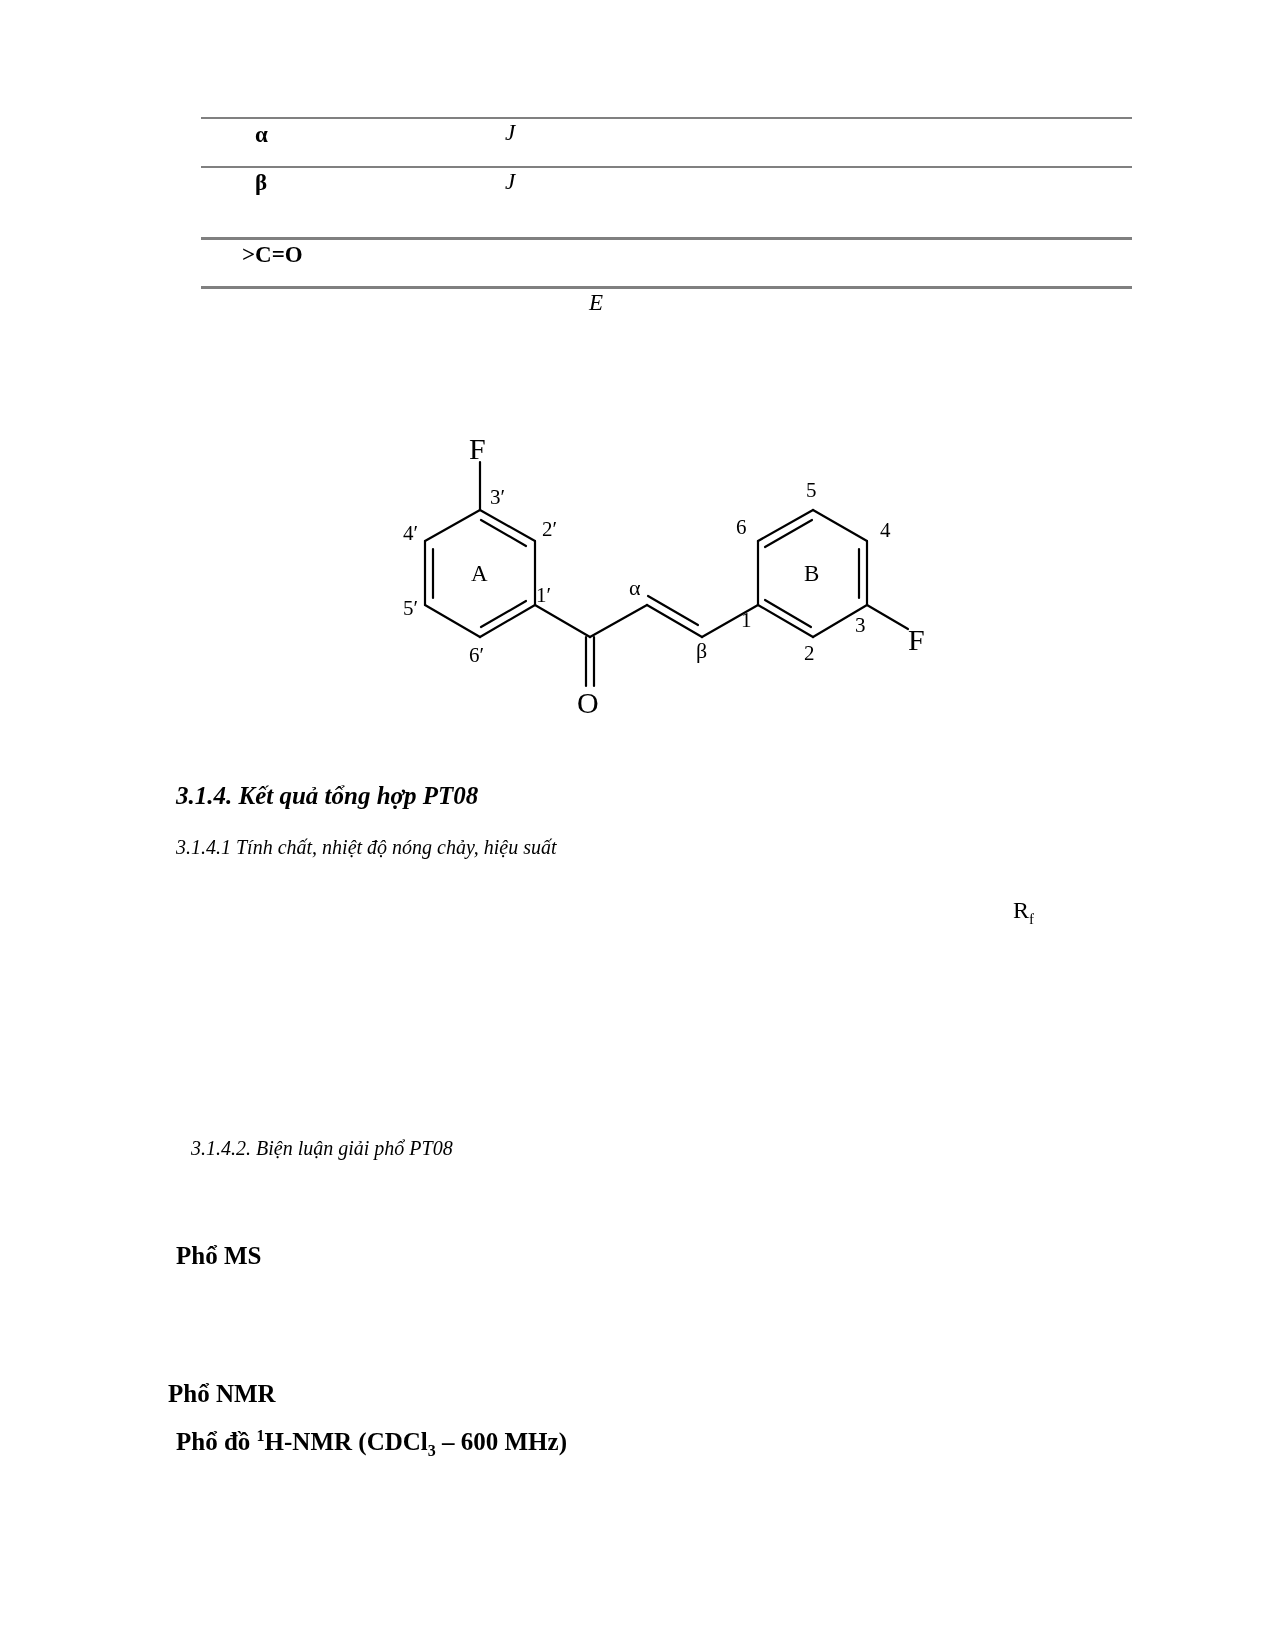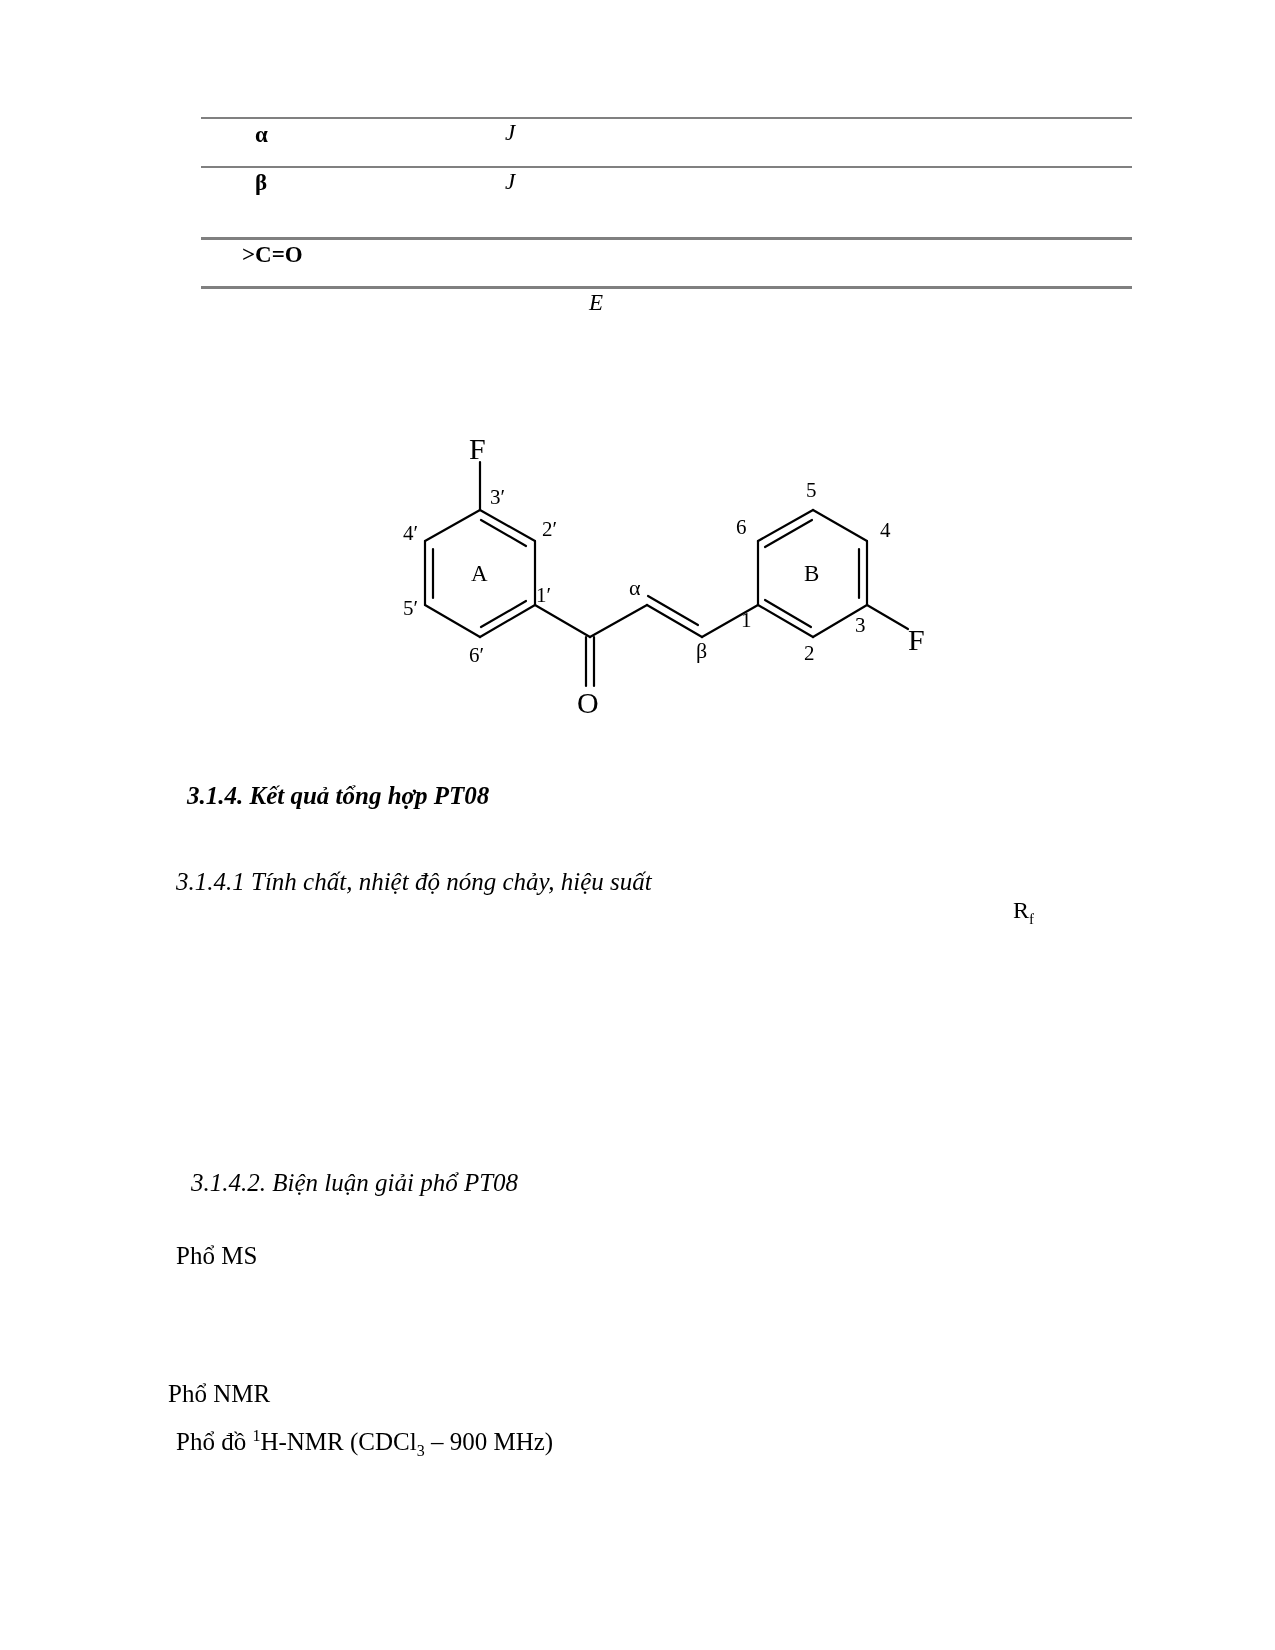--- a/index.html
+++ b/index.html
@@ -5,22 +5,22 @@
   html, body { margin: 0; padding: 0; background: #ffffff; }
   body { width: 1275px; height: 1650px; position: relative; overflow: hidden;
          font-family: "Liberation Serif", serif; color: #000; }
   .abs { position: absolute; white-space: nowrap; }
   .rule { position: absolute; left: 201px; width: 931px; background: #808080; }
   .thin { height: 2px; }
   .thick { height: 3px; }
   .cell-b { font-weight: bold; font-size: 23px; }
   .ital { font-style: italic; font-size: 23px; }
   .h-bi { font-weight: bold; font-style: italic; font-size: 25px; }
-  .h-i { font-style: italic; font-size: 25px; margin-top: 32px; }
-  .h-b { font-weight: normal; font-size: 25px; text-align: center; }
+  .h-i { font-style: italic; font-size: 20px; }
+  .h-b { font-weight: bold; font-size: 25px; text-align: center; }
   svg text { font-family: "Liberation Serif", serif; fill: #000; }
 </style>
 </head>
 <body>
 
 <div class="rule thin" style="top:117px;"></div>
 <div class="abs cell-b" style="left:255px; top:122px;">α</div>
 <div class="abs ital" style="left:505px; top:120px;">J</div>
 
 <div class="rule thin" style="top:166px;"></div>
@@ -91,28 +91,28 @@
   <text x="629" y="595" font-size="22">α</text>
   <text x="696" y="658" font-size="22">β</text>
   <text x="741" y="627" font-size="21">1</text>
   <text x="804" y="660" font-size="21">2</text>
   <text x="855" y="632" font-size="21">3</text>
   <text x="880" y="537" font-size="21">4</text>
   <text x="806" y="497" font-size="21">5</text>
   <text x="736" y="534" font-size="21">6</text>
 </svg>
 
-<div class="abs h-bi" style="left:176px; top:782px;margin-left:11px;">3.1.4. Kết quả tổng hợp PT08</div>
+<div class="abs h-bi" style="left:176px; top:782px;">3.1.4. Kết quả tổng hợp PT08</div>
 <div class="abs h-i" style="left:176px; top:836px;">3.1.4.1 Tính chất, nhiệt độ nóng chảy, hiệu suất</div>
 
 <div class="abs" style="left:1013px; top:897px; font-size:24px;">
   <span>R</span><sub style="font-size:15px;">f</sub>
 </div>
 
 <div class="abs h-i" style="left:191px; top:1137px;">3.1.4.2. Biện luận giải phổ PT08</div>
 
 <div class="abs h-b" style="left:176px; top:1242px;">Phổ MS</div>
 
 <div class="abs h-b" style="left:168px; top:1380px;">Phổ NMR</div>
 
 <div class="abs h-b" style="left:176px; top:1427px;">
-  <span>Phổ đồ </span><sup style="font-size:16px;">1</sup><span>H-NMR (CDCl</span><sub style="font-size:16px;">3</sub><span> – 900 MHz)</span>
+  <span>Phổ đồ </span><sup style="font-size:16px;">1</sup><span>H-NMR (CDCl</span><sub style="font-size:16px;">3</sub><span> – 600 MHz)</span>
 </div>
 
 </body></html>

